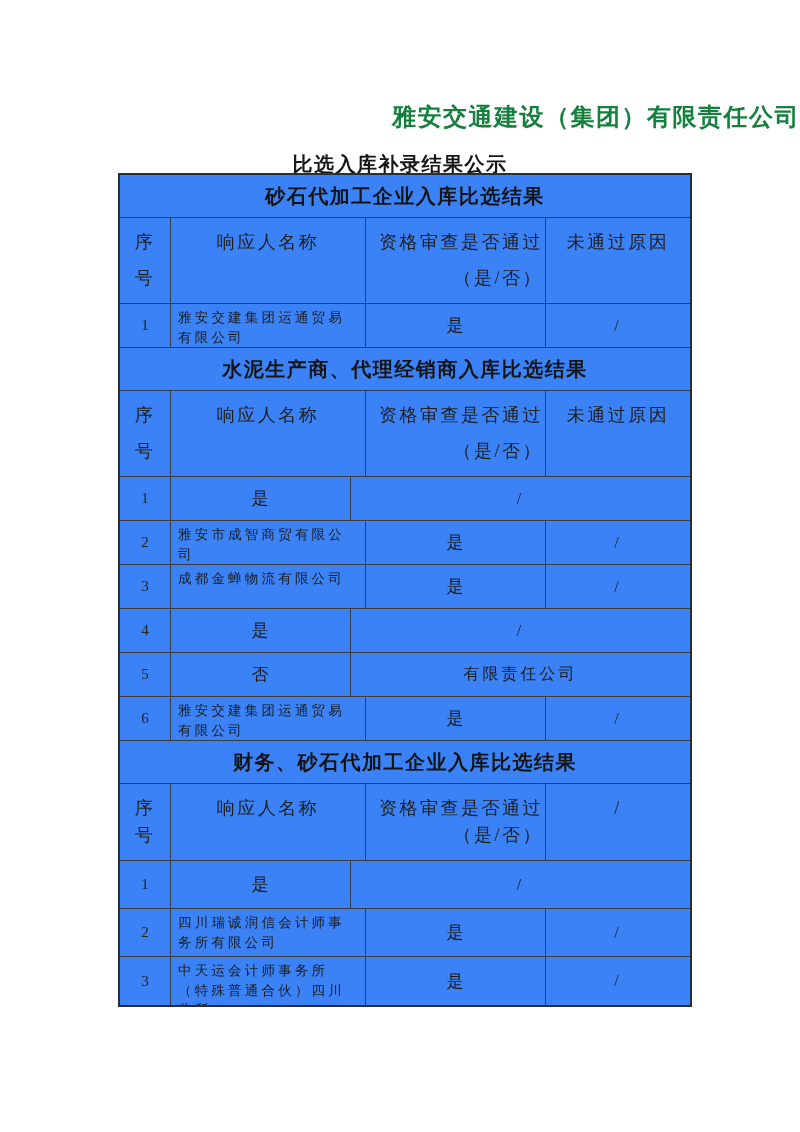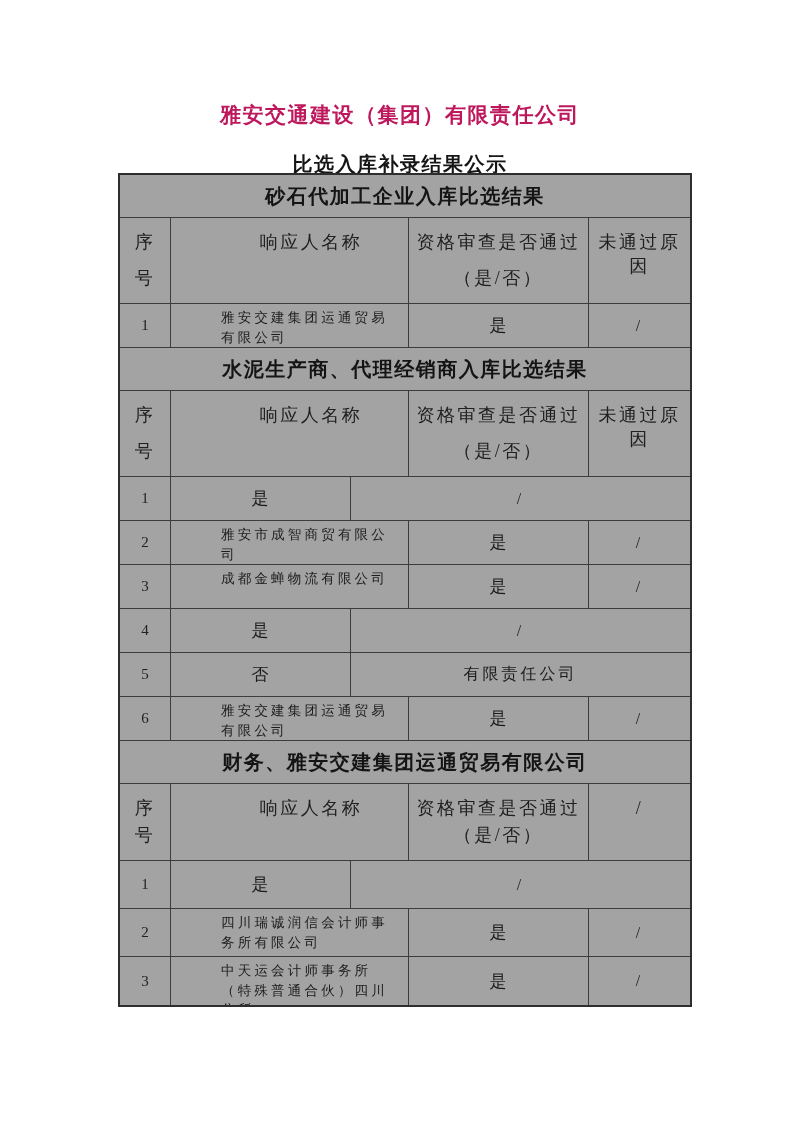--- a/index.html
+++ b/index.html
@@ -6,51 +6,51 @@
   html, body { background: #ffffff; }
   body {
     width: 800px; height: 1132px;
     font-family: "Liberation Serif", serif;
     color: #1d1d1d;
     position: relative;
     overflow: hidden;
   }
   .doc-title {
     position: absolute; top: 101px; left: 0; width: 100%;
-    text-align: center;
+    text-align: right;
     font-family: "Liberation Sans", sans-serif;
-    font-weight: 700; font-size: 21px; letter-spacing: 1.5px;
-    color: #be185d;
+    font-weight: 700; font-size: 24px; letter-spacing: 1.5px;
+    color: #15803d;
   }
   .doc-subtitle {
     position: absolute; top: 151px; left: 0; width: 100%;
     text-align: center;
     font-family: "Liberation Sans", sans-serif;
     font-weight: 700; font-size: 20px; letter-spacing: 1.5px;
     color: #161616;
   }
   .result-table {
     position: absolute; left: 118px; top: 173px; width: 574px;
     border: 2px solid #2e2e2e;
-    background: #a3a3a3;
+    background: #3b82f6;
   }
   .row { display: flex; border-bottom: 1.5px solid #3c3c3c; }
   .row:last-child { border-bottom: none; }
   .section-title-row {
     height: 43px;
     display: flex; align-items: center; justify-content: center;
     font-family: "Liberation Sans", sans-serif;
     font-weight: 700; font-size: 20px; letter-spacing: 1.5px;
     color: #141414;
   }
   .cell { border-right: 1.5px solid #3c3c3c; }
   .cell:last-child { border-right: none; }
   .c1 { width: 51px; }
-  .c2 { width: 195px; margin-left: 43px; }
-  .c3 { width: 180px; }
+  .c2 { width: 195px; }
+  .c3 { width: 180px; align-items: flex-end; }
   .c4 { flex: 1; }
   .header-row { height: 86px; }
   .header-row.short { height: 77px; }
   .header-cell {
     display: flex; flex-direction: column; justify-content: space-between;
     padding: 12px 2px 13px 2px;
     text-align: center;
     font-size: 18px; letter-spacing: 2.5px;
     color: #202020;
   }
@@ -156,21 +156,21 @@
     <div class="cell c3 pass-cell">否</div>
     <div class="cell c4 reason-cell">有限责任公司</div>
   </div>
   <div class="row data-row">
     <div class="cell c1 serial-cell">6</div>
     <div class="cell c2 name-cell">雅安交建集团运通贸易有限公司</div>
     <div class="cell c3 pass-cell">是</div>
     <div class="cell c4 reason-cell">/</div>
   </div>
 
-  <div class="row section-title-row">财务、雅安交建集团运通贸易有限公司</div>
+  <div class="row section-title-row">财务、砂石代加工企业入库比选结果</div>
   <div class="row header-row short">
     <div class="cell c1 header-cell">
       <div class="header-line">序</div>
       <div class="header-line">号</div>
     </div>
     <div class="cell c2 header-cell">
       <div class="header-line">响应人名称</div>
       <div class="header-line"></div>
     </div>
     <div class="cell c3 header-cell">

